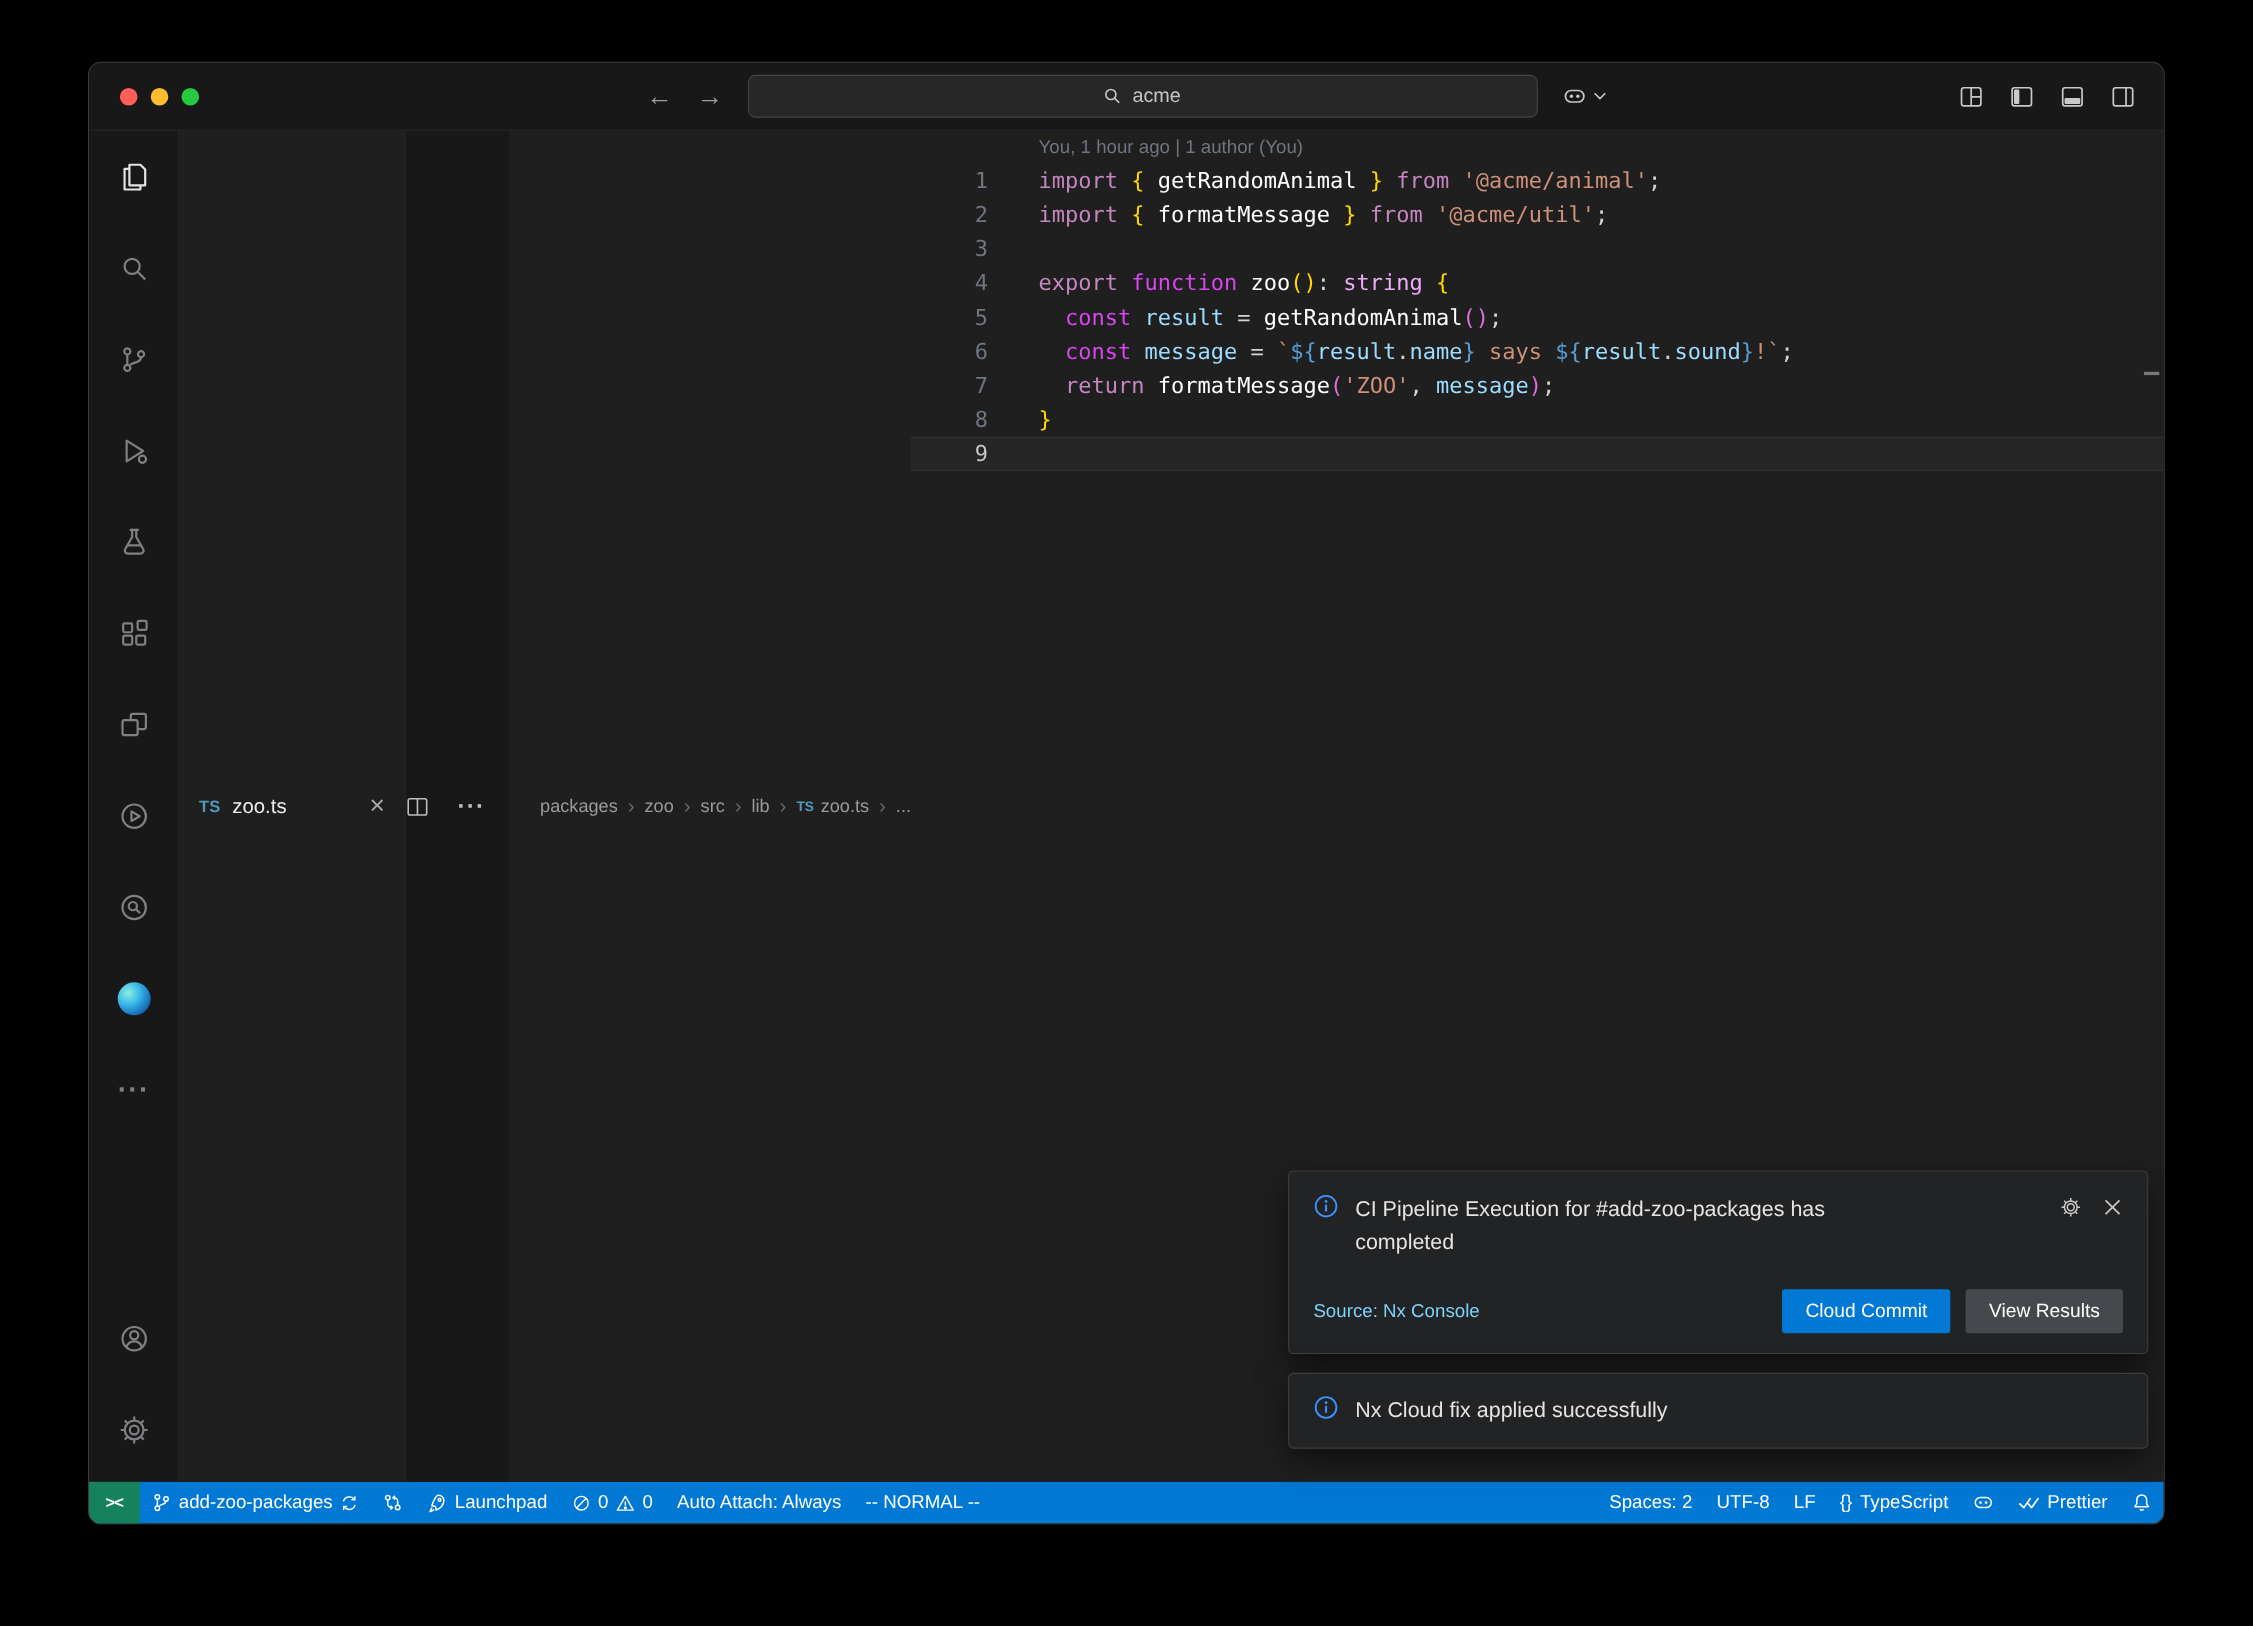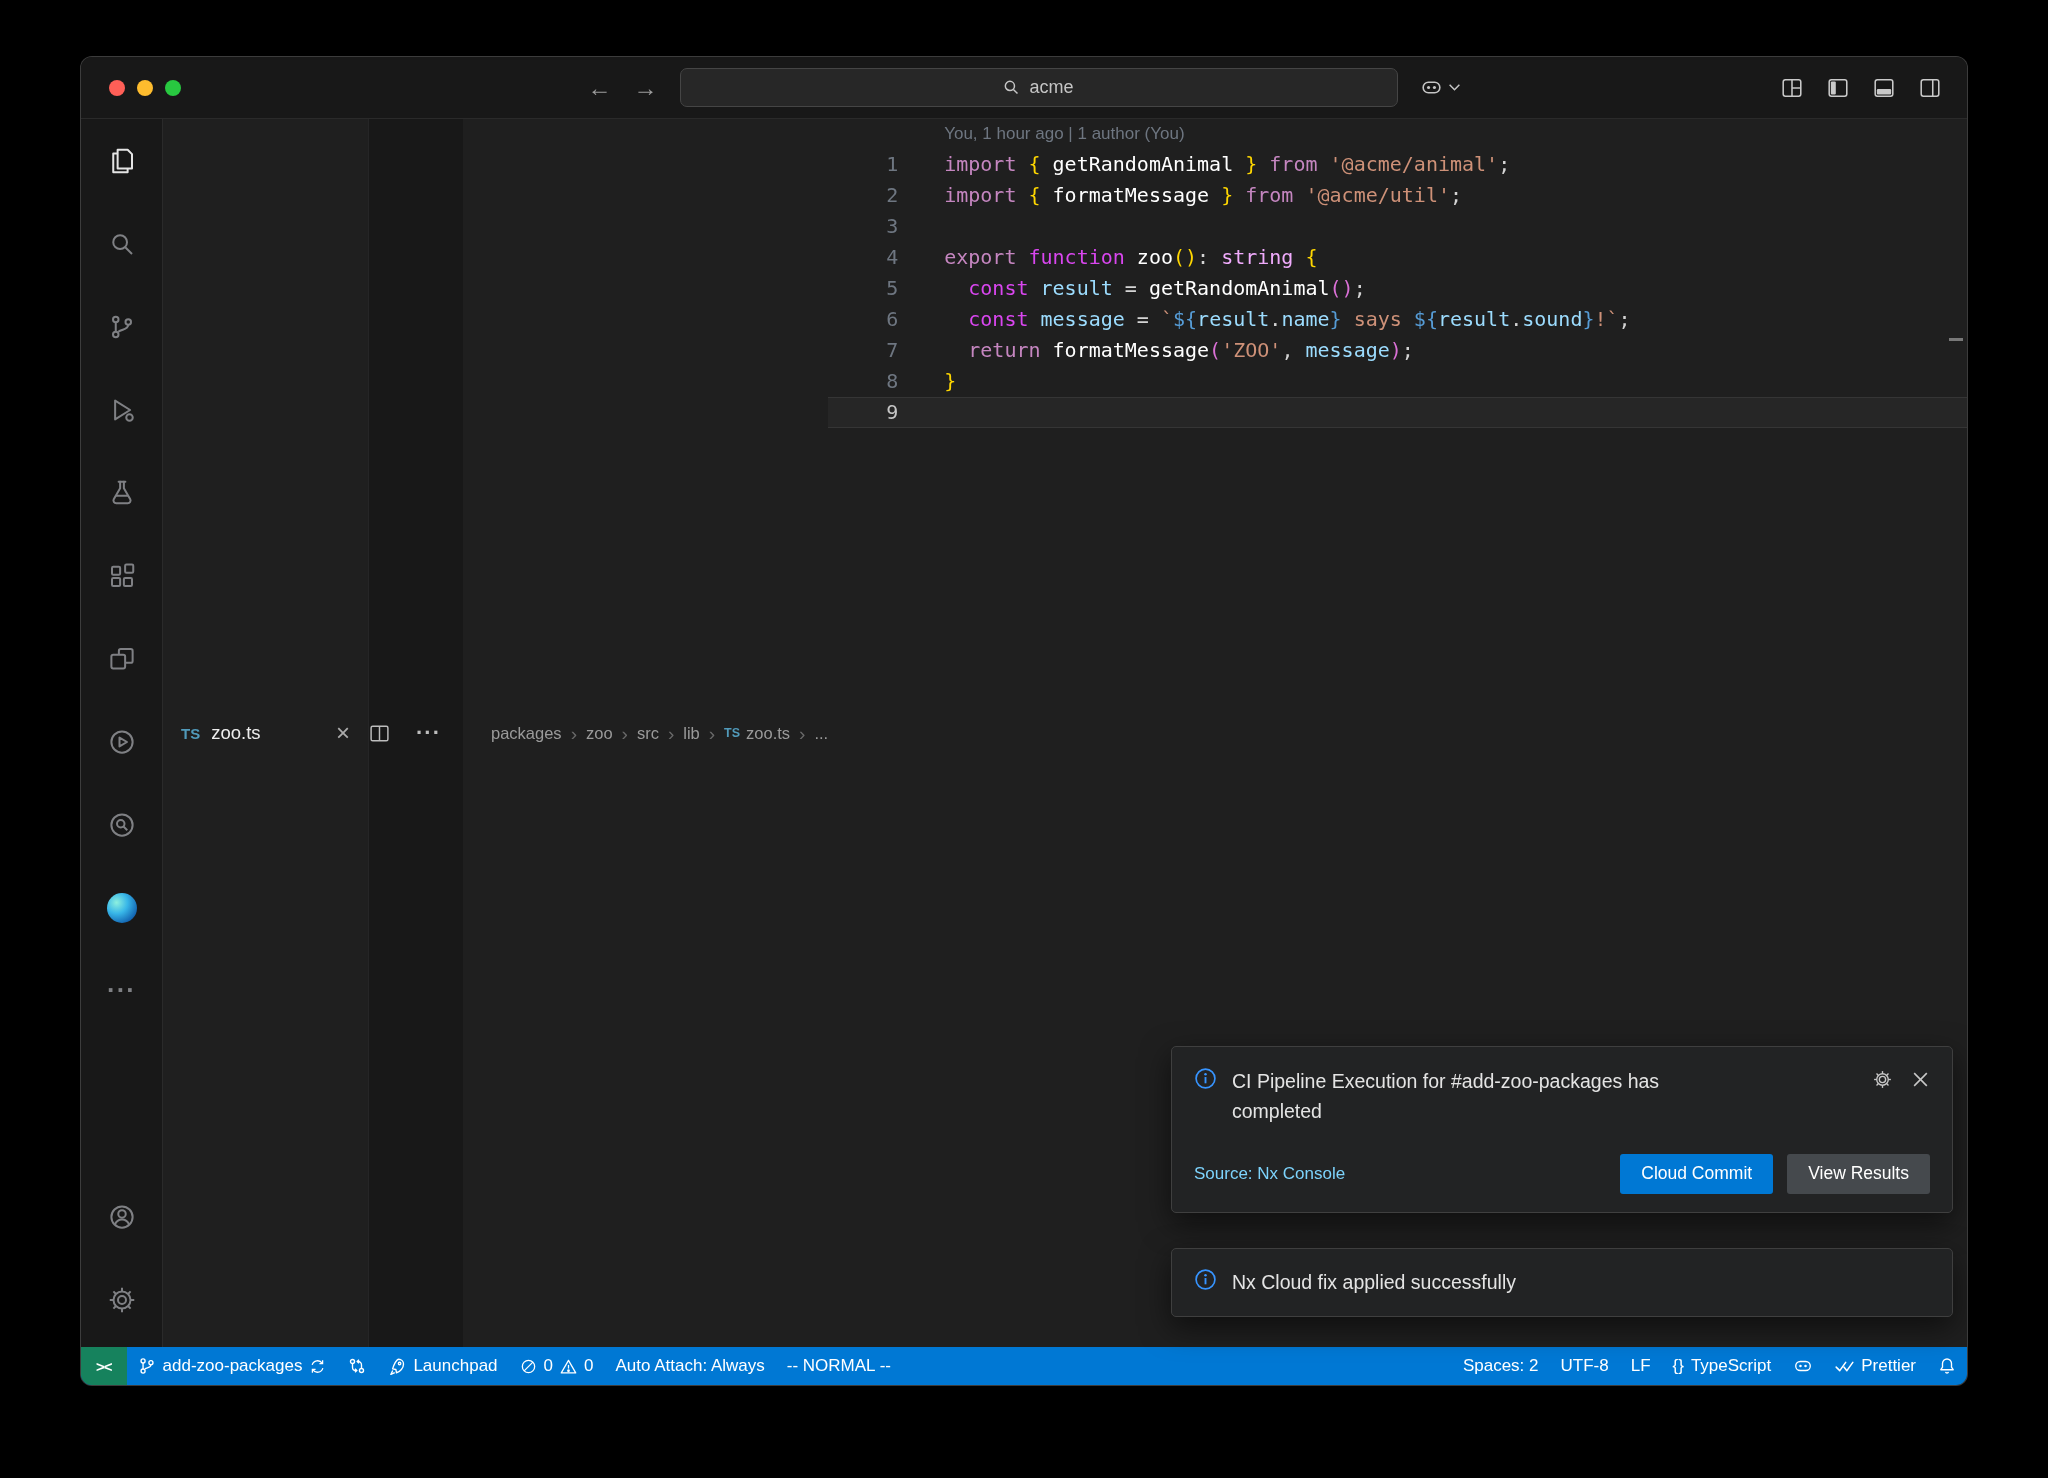--- a/index.html
+++ b/index.html
@@ -69,21 +69,21 @@
   .code-line.current { background:rgba(255,255,255,0.035);
                        box-shadow: inset 0 1px 0 rgba(255,255,255,0.07), inset 0 -1px 0 rgba(255,255,255,0.07); }
   .code-line.current .line-num { color:#c6c6c6; }
   .tk-kw{color:#c586c0} .tk-kw2{color:#d946ef} .tk-fn{color:#ffffff} .tk-var{color:#9cdcfe}
   .tk-str{color:#ce9178} .tk-type{color:#f0abfc} .tk-pun{color:#d4d4d4}
   .tk-b1{color:#ffd700} .tk-b2{color:#da70d6} .tk-interp{color:#569cd6}
   .overview-marker { position:absolute; right:4px; top:219px; width:14px; height:3px; background:rgba(255,255,255,0.4); }
 
   
   .notification-center { position:absolute; right:14px; bottom:30px; width:782px;
-                         display:flex; flex-direction:column; gap:35px; z-index:5; }
+                         display:flex; flex-direction:column; gap:17px; z-index:5; }
   .toast { background:#222324; border:1px solid #3f3f3f; border-radius:5px;
            box-shadow:0 10px 30px rgba(0,0,0,0.55); padding:20px 22px 18px 22px; }
   .toast.small { padding:19px 22px; }
   .toast-row { display:flex; align-items:flex-start; gap:15px; }
   .toast-msg { color:#e4e4e4; font-size:19.5px; line-height:1.5; }
   .toast-msg.limited { width:520px; }
   .toast-icons { margin-left:auto; display:flex; align-items:center; gap:18px; color:#c8c8c8; padding-top:2px; }
   .toast-actions { display:flex; align-items:center; gap:14px; margin-top:28px; }
   .toast-source { color:#7dd3fc; font-size:17px; margin-right:auto; }
   .btn { height:40px; padding:0 21px; border:none; border-radius:3px; font-size:17.5px;

